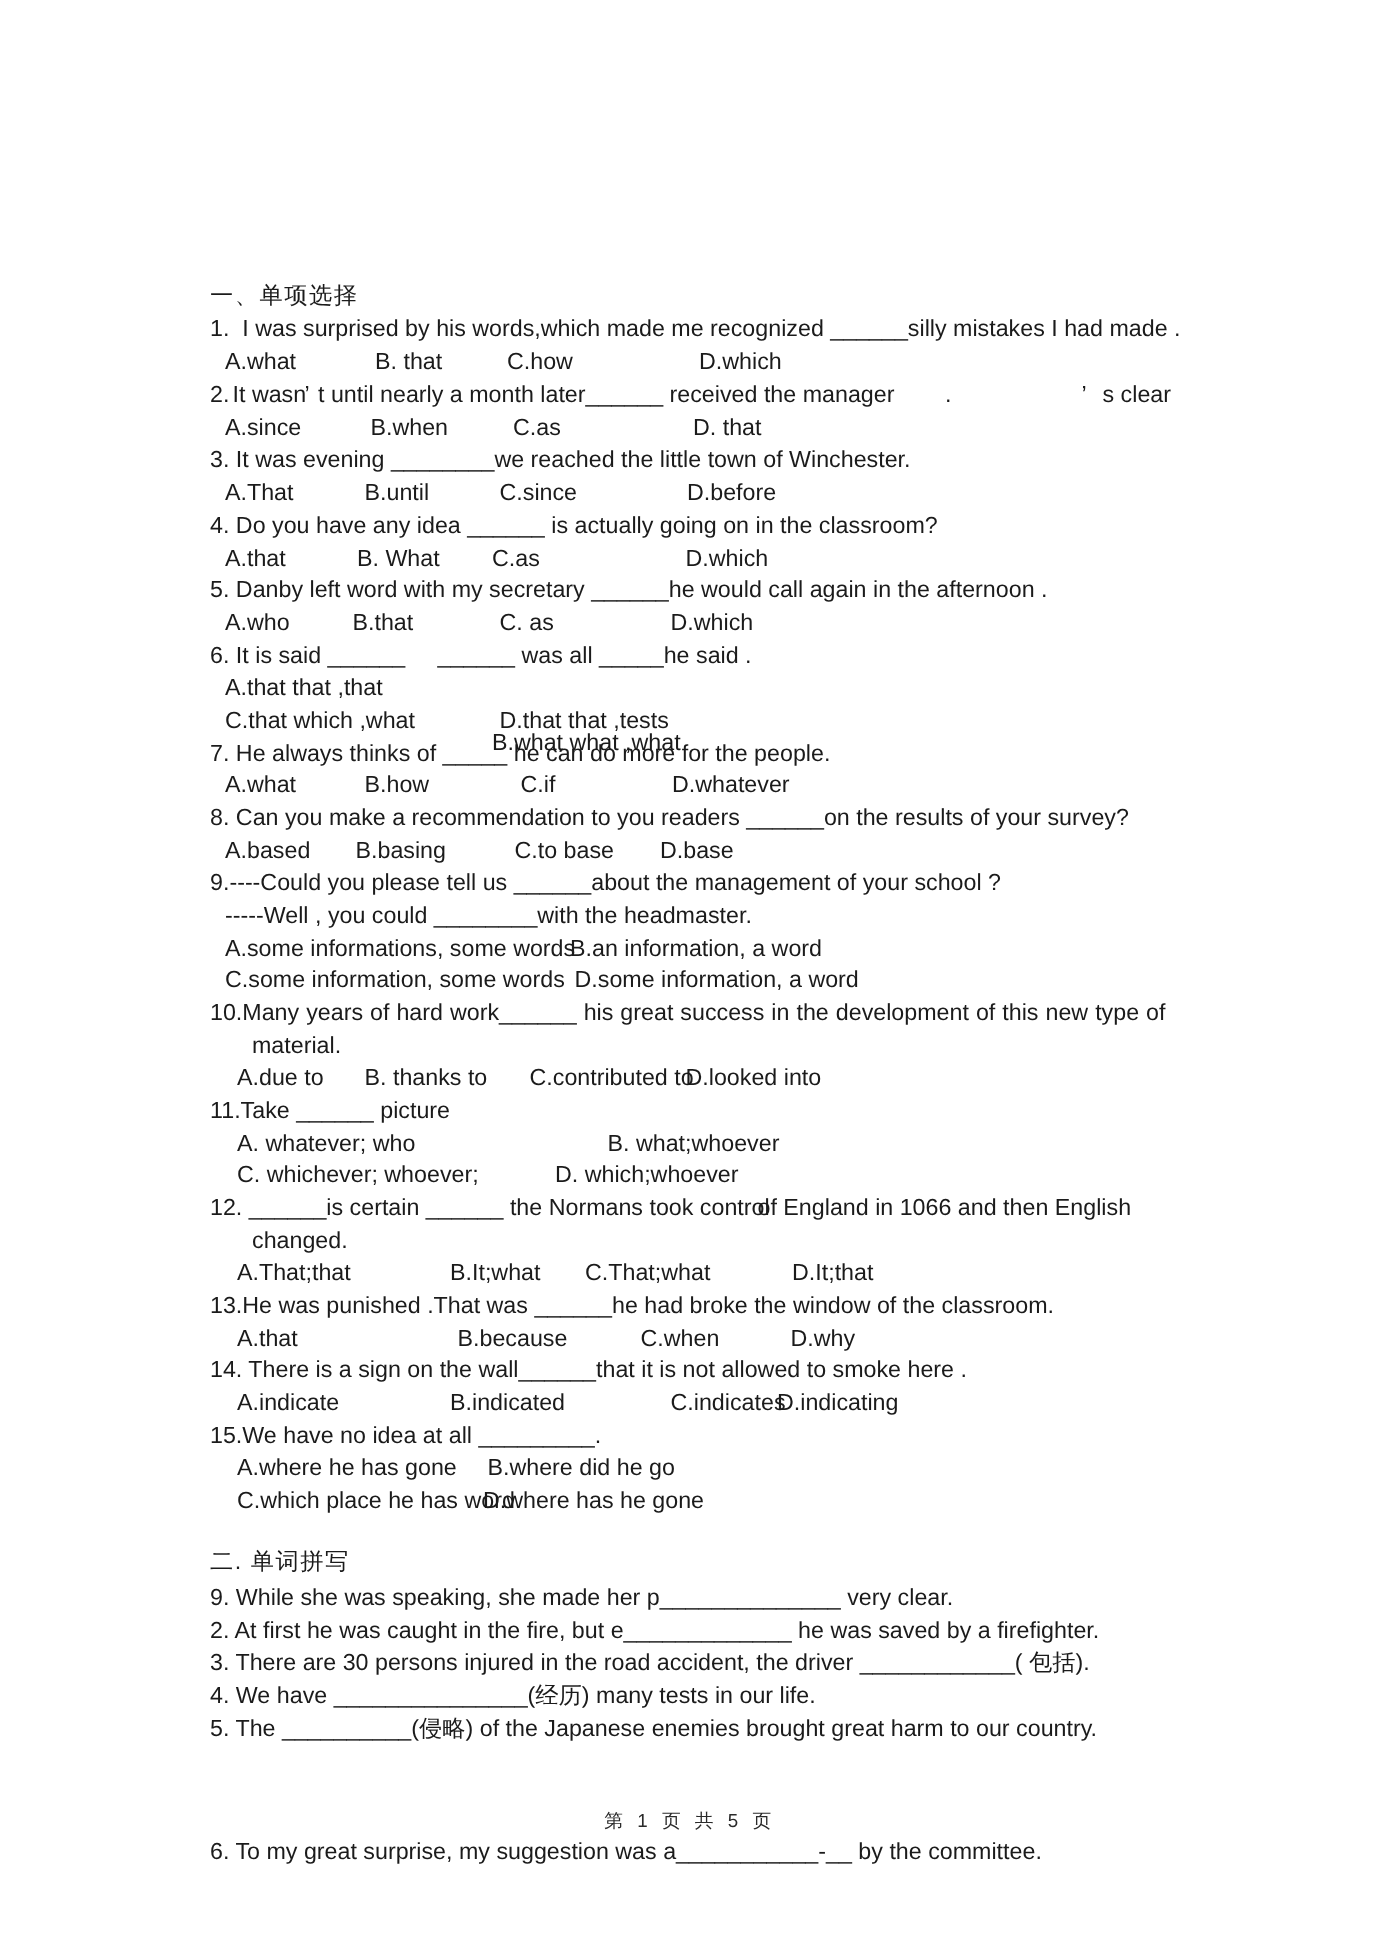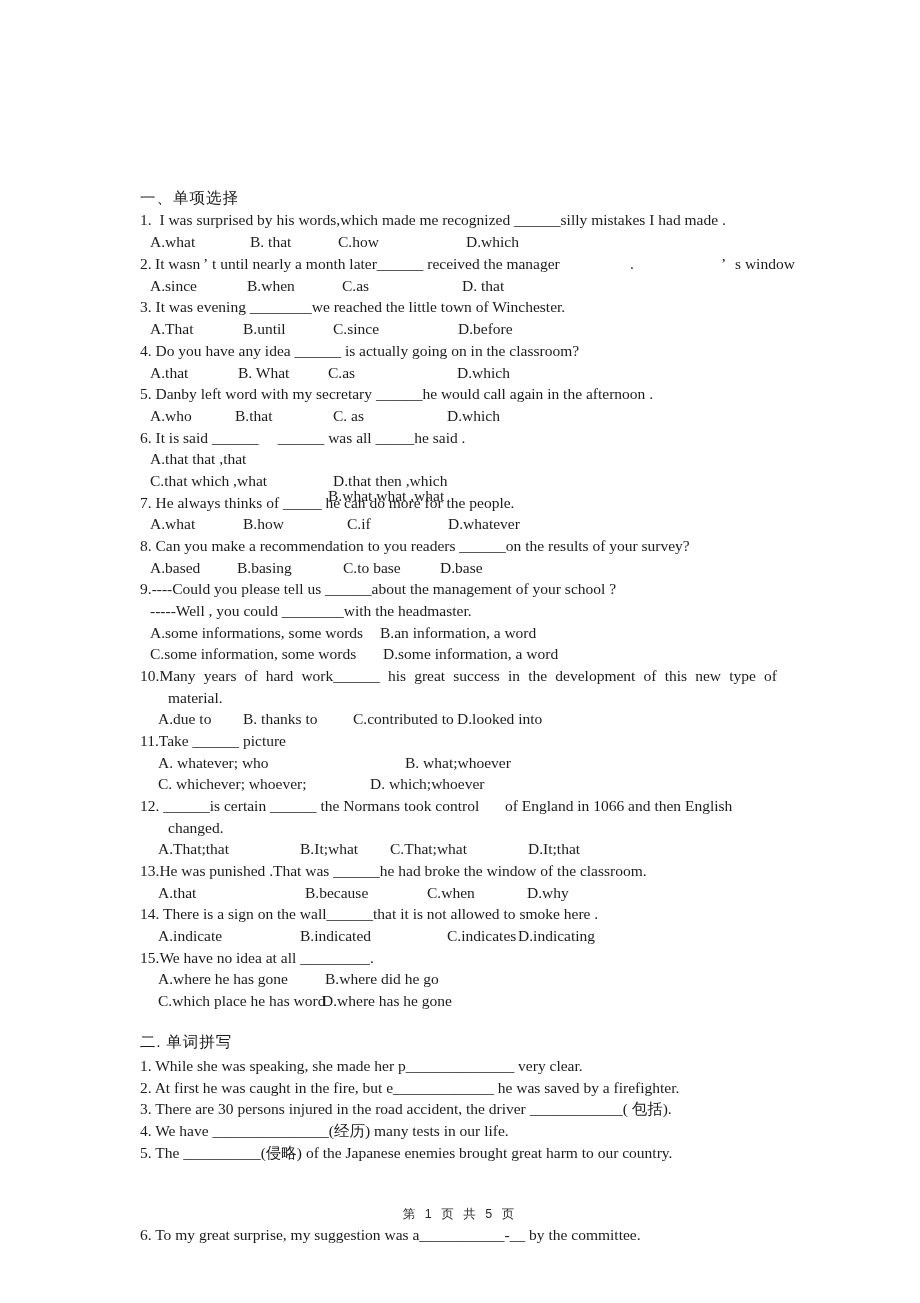--- a/index.html
+++ b/index.html
@@ -9,21 +9,21 @@
     background:#ffffff;
     font-family:"Liberation Sans", sans-serif;
     font-size:15.5px;
     color:#1b1b1b;
     overflow:hidden;
   }
   .doc-title {
     position:absolute; top:136px; left:0; width:920px;
     text-align:center; font-size:19px; letter-spacing:1px;
   }
-  .line { position:absolute; left:0; width:831px; height:20px; line-height:20px;font-family:Liberation Serif, serif; }
+  .line { position:absolute; left:0; width:831px; height:20px; line-height:20px; }
   .seg  { position:absolute; white-space:pre; }
   .stem-justify .seg {
     display:block; width:637px;
     text-align:justify; text-align-last:justify;
     white-space:normal;
   }
   .section-heading .seg { letter-spacing:1px; }
   .page-footer {
     position:absolute; top:1206px; left:0; width:920px;
     text-align:center; font-size:12.5px; letter-spacing:3px; color:#2a2a2a;
@@ -46,21 +46,21 @@
         <span class="seg" style="left: 338px;">C.how</span>
         <span class="seg" style="left: 466px;">D.which</span>
       </div>
       <div class="line stem" style="top: 254px;">
         <span class="seg" style="left: 140px;">2.</span>
         <span class="seg" style="left: 155px;">It wasn</span>
         <span class="seg" style="left: 203px;">’</span>
         <span class="seg" style="left: 212px;">t until nearly a month later______ received the manager</span>
         <span class="seg" style="left: 630px;">.</span>
         <span class="seg" style="left: 721px;">’</span>
-        <span class="seg" style="left: 735px;">s window</span>
+        <span class="seg" style="left: 735px;">s clear</span>
       </div>
       <div class="line options" style="top: 276px;">
         <span class="seg" style="left: 150px;">A.since</span>
         <span class="seg" style="left: 247px;">B.when</span>
         <span class="seg" style="left: 342px;">C.as</span>
         <span class="seg" style="left: 462px;">D. that</span>
       </div>
       <div class="line stem" style="top: 297px;">
         <span class="seg" style="left: 140px;">3. It was evening ________we reached the little town of Winchester.</span>
       </div>
@@ -90,21 +90,21 @@
       </div>
       <div class="line stem" style="top: 428px;">
         <span class="seg" style="left: 140px;">6. It is said ______     ______ was all _____he said .</span>
       </div>
       <div class="line options" style="top: 449px;">
         <span class="seg" style="left: 150px;">A.that that ,that</span>
         <span class="seg" style="left: 328px; margin-top: 37px;">B.what what ,what</span>
       </div>
       <div class="line options" style="top: 471px;">
         <span class="seg" style="left: 150px;">C.that which ,what</span>
-        <span class="seg" style="left: 333px;">D.that then ,which</span>
+        <span class="seg" style="left: 333px;">D.that that ,tests</span>
       </div>
       <div class="line stem" style="top: 493px;">
         <span class="seg" style="left: 140px;">7. He always thinks of _____ he can do more for the people.</span>
       </div>
       <div class="line options" style="top: 514px;">
         <span class="seg" style="left: 150px;">A.what</span>
         <span class="seg" style="left: 243px;">B.how</span>
         <span class="seg" style="left: 347px;">C.if</span>
         <span class="seg" style="left: 448px;">D.whatever</span>
       </div>
@@ -193,21 +193,21 @@
         <span class="seg" style="left: 325px;">B.where did he go</span>
       </div>
       <div class="line options" style="top: 991px;">
         <span class="seg" style="left: 158px;">C.which place he has word</span>
         <span class="seg" style="left: 322px;">D.where has he gone</span>
       </div>
       <div class="line section-heading" style="top: 1032px;">
         <span class="seg" style="left: 140px;">二. 单词拼写</span>
       </div>
       <div class="line item" style="top: 1056px;">
-        <span class="seg" style="left: 140px;">1. While she was speaking, she made her p______________ very clear.</span>
+        <span class="seg" style="left: 140px;">9. While she was speaking, she made her p______________ very clear.</span>
       </div>
       <div class="line item" style="top: 1078px;">
         <span class="seg" style="left: 140px;">2. At first he was caught in the fire, but e_____________ he was saved by a firefighter.</span>
       </div>
       <div class="line item" style="top: 1099px;">
         <span class="seg" style="left: 140px;">3. There are 30 persons injured in the road accident, the driver ____________( 包括).</span>
       </div>
       <div class="line item" style="top: 1121px;">
         <span class="seg" style="left: 140px;">4. We have _______________(经历) many tests in our life.</span>
       </div>

